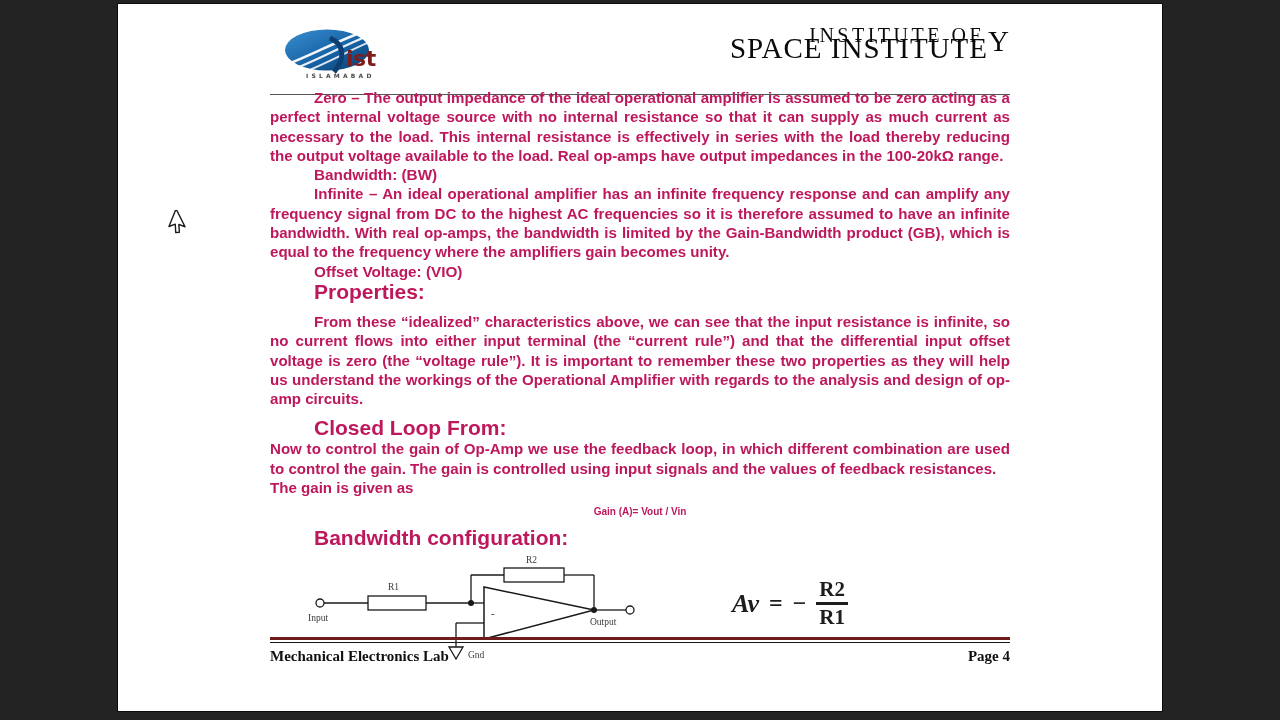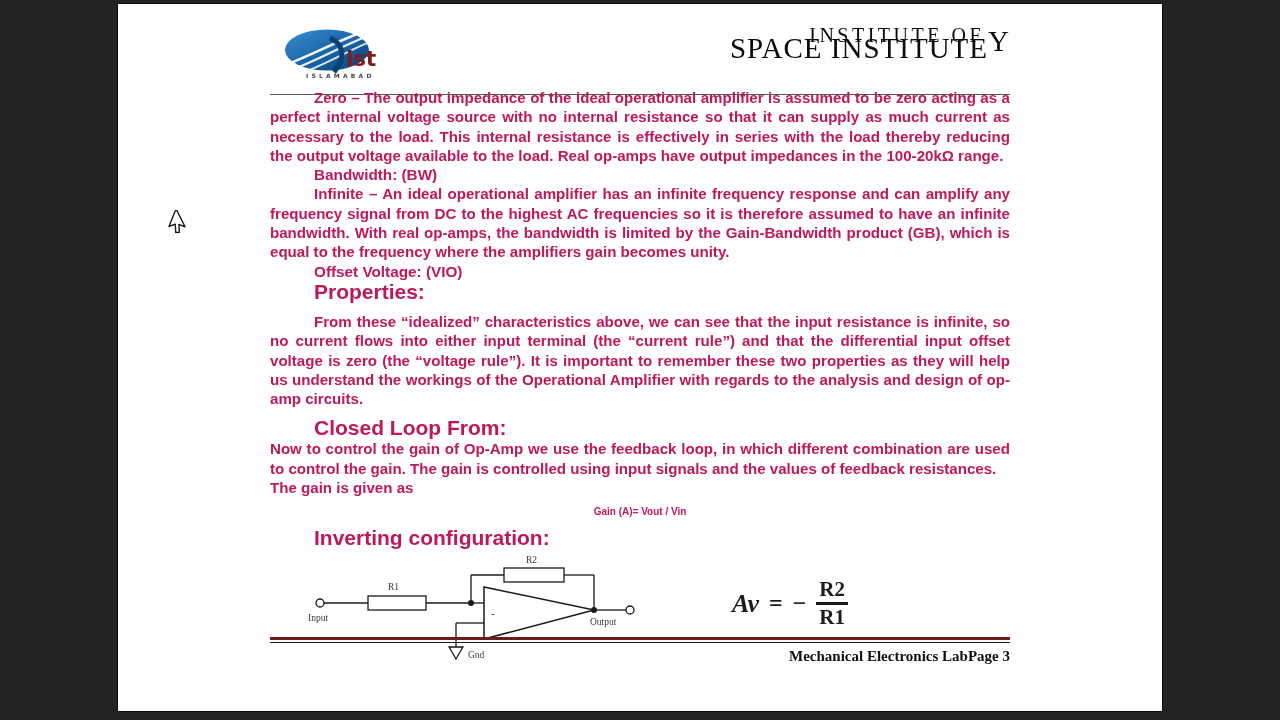--- a/index.html
+++ b/index.html
@@ -141,21 +141,21 @@
     left: 152px; bottom: 46px;
     width: 740px;
   }
   .footer-rule-thick {
     width: 100%; height: 3.2px; background: #6e1b1b;
   }
   .footer-rule-thin {
     width: 100%; height: 1px; background: #191919; margin-top: 1.6px;
   }
   .footer-text {
-    display: flex; justify-content: flex-end;
+    display: flex; justify-content: space-between;
     margin-top: 5px;
     font-family: "Liberation Serif", serif;
     font-weight: bold; font-size: 15px; color: #101010;
   }
   
   #cursor {
     position: absolute;
     left: 168px; top: 210px;
     width: 22px; height: 26px;
     pointer-events: none;
@@ -214,21 +214,21 @@
         <div class="spacer-sm"></div>
         <p class="para indent">From these “idealized” characteristics above, we can see that the input resistance is infinite, so no current flows into either input terminal (the “current rule”) and that the differential input offset voltage is zero (the “voltage rule”). It is important to remember these two properties as they will help us understand the workings of the Operational Amplifier with regards to the analysis and design of op-amp circuits.</p>
 
         <div class="spacer-sm"></div>
         <h3 class="head bigger">Closed Loop From:</h3>
         <p class="para">Now to control the gain of Op-Amp we use the feedback loop, in which different combination are used to control the gain. The gain is controlled using input signals and the values of feedback resistances.</p>
         <p class="para">The gain is given as</p>
         <div class="spacer-xs"></div>
         <div class="center-line">Gain (A)= Vout / Vin</div>
         <div class="spacer-xs"></div>
-        <h3 class="head bigger">Inverting configuration:</h3>
+        <h3 class="head bigger">Bandwidth configuration:</h3>
 
         <div class="figure-row">
 
           <svg class="circuit" width="330" height="110" viewBox="0 0 330 110">
             <g stroke="#1a1a1a" stroke-width="1.3" fill="none">
 
               <circle cx="12" cy="48" r="4" fill="#ffffff"></circle>
               <line x1="16" y1="48" x2="60" y2="48"></line>
 
               <rect x="60" y="41" width="58" height="14" fill="#ffffff"></rect>
@@ -280,21 +280,21 @@
 
         </div>
       </div>
     </div>
 
     <div class="doc-footer">
       <div class="footer-rule-thick"></div>
       <div class="footer-rule-thin"></div>
       <div class="footer-text">
         <span>Mechanical Electronics Lab</span>
-        <span>Page 3</span>
+        <span>Page 4</span>
       </div>
     </div>
   </div>
 
   <svg id="cursor" viewBox="0 0 22 26">
     <g transform="rotate(22 11 13)">
       <path d="M3 1 L3 20 L8 15.5 L11.5 23 L14.8 21.4 L11.4 14.4 L18 14.2 Z" fill="#ffffff" stroke="#1a1a1a" stroke-width="1.4" stroke-linejoin="round"></path>
     </g>
   </svg>
 

